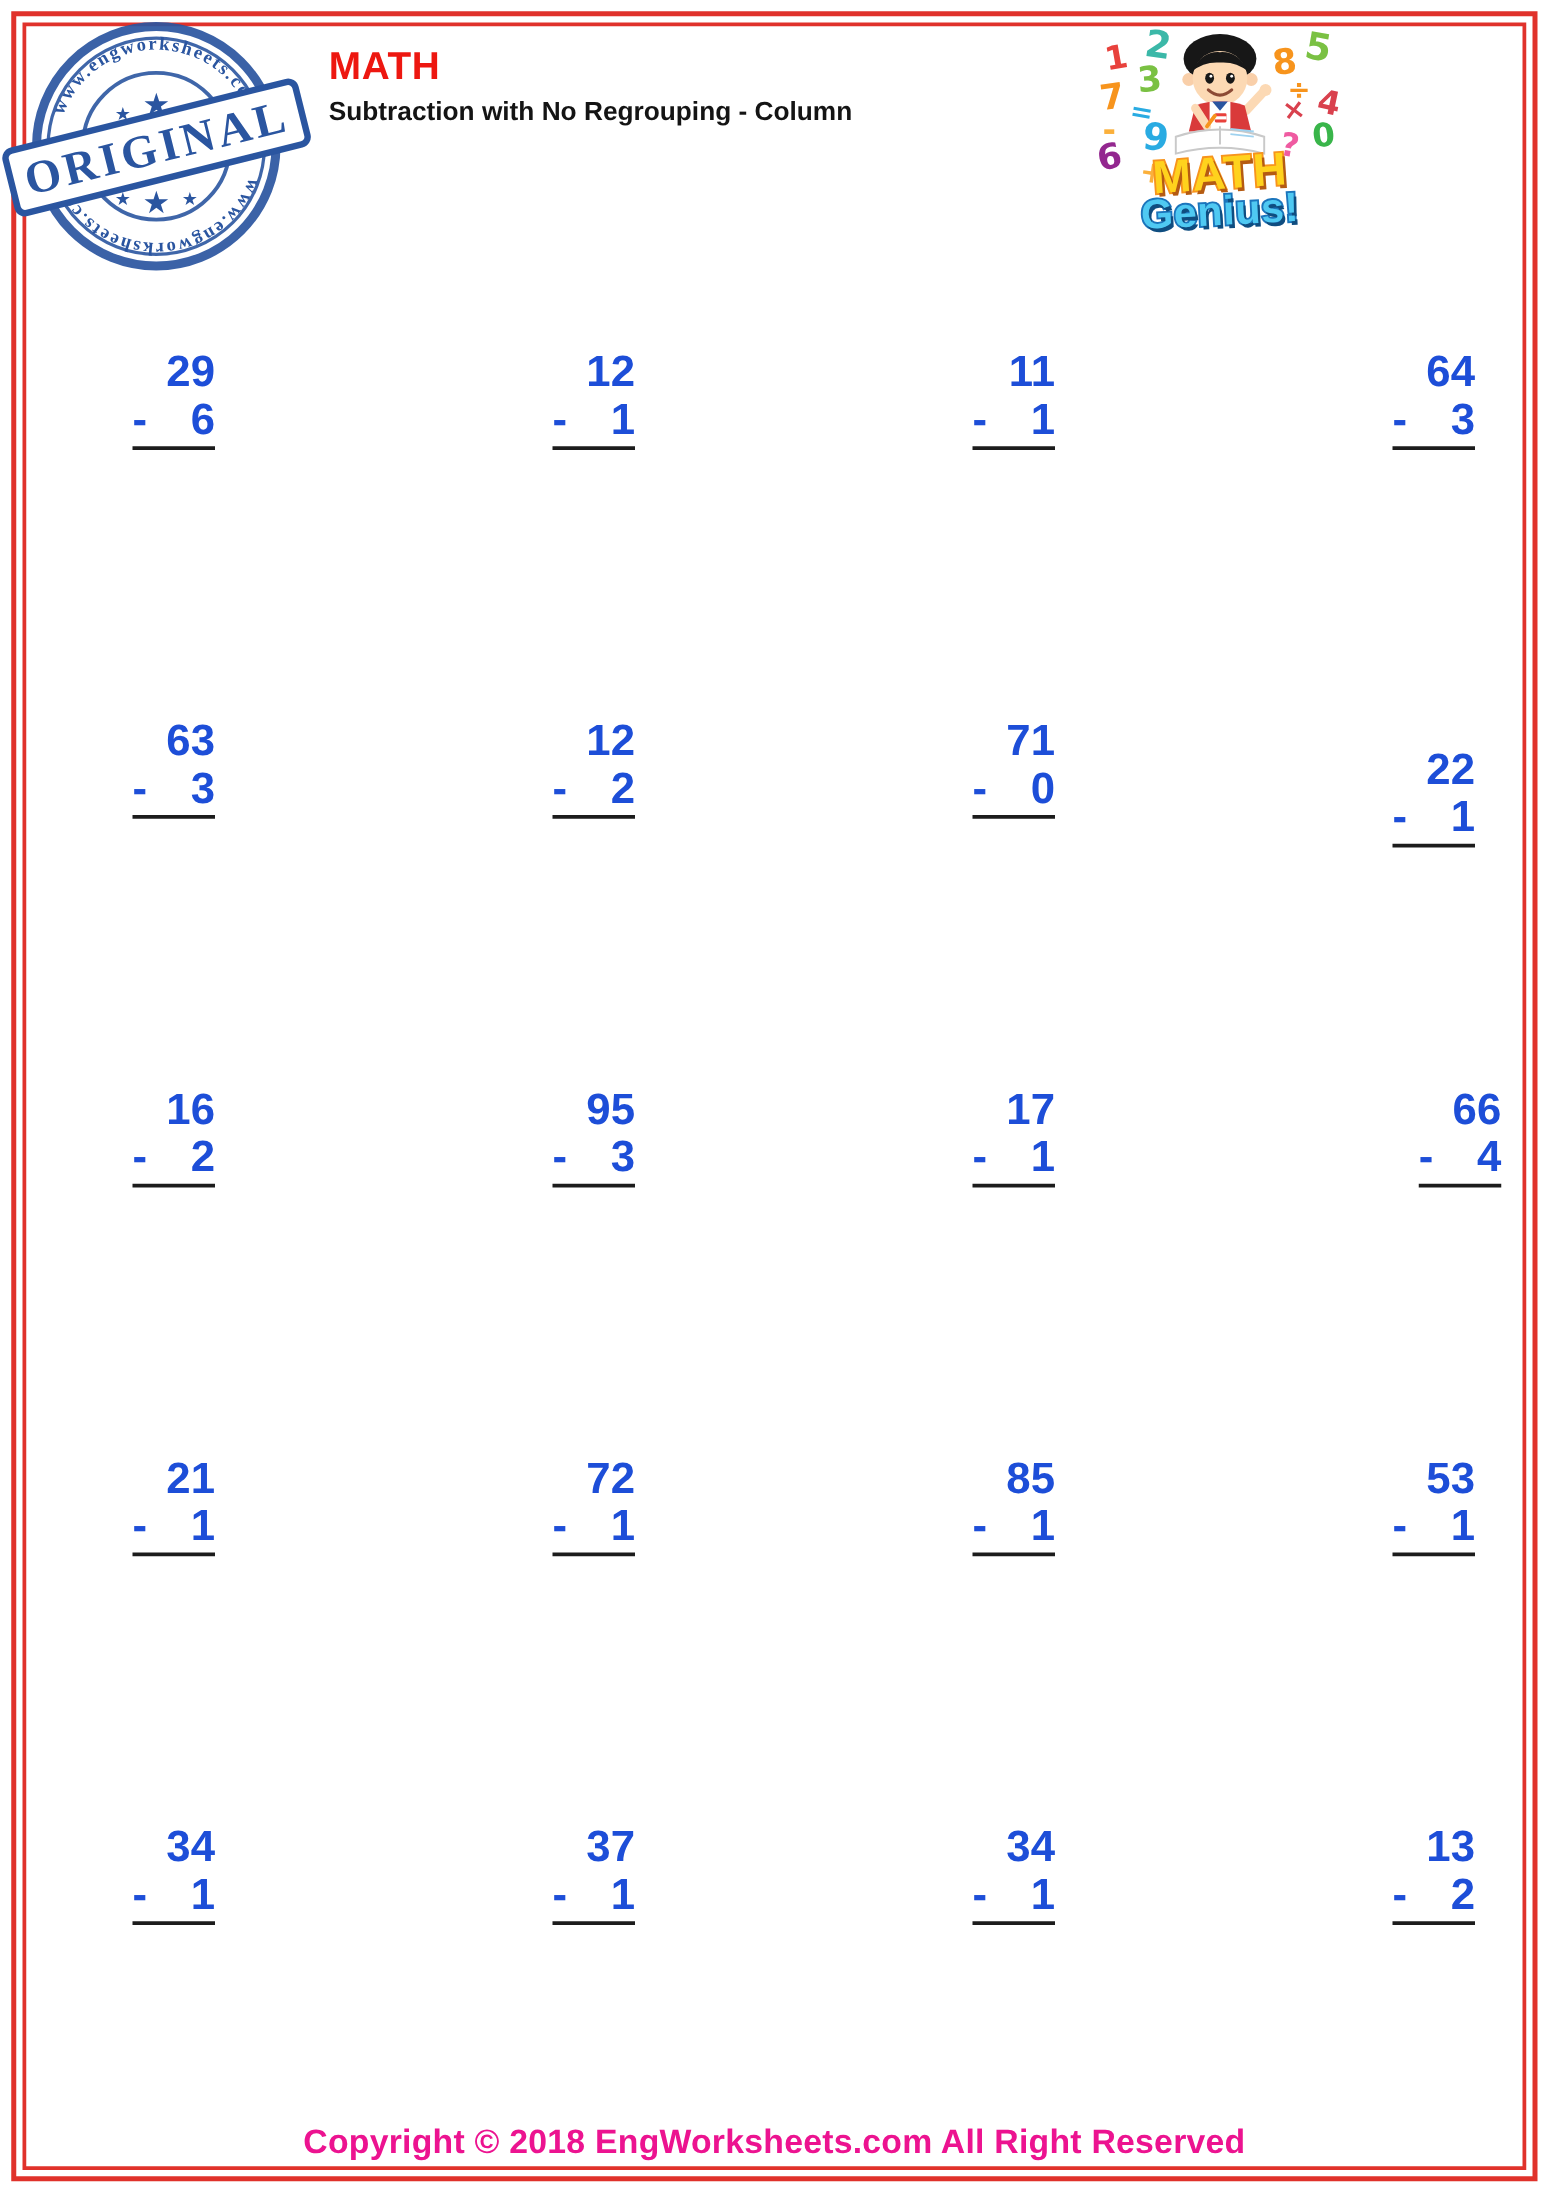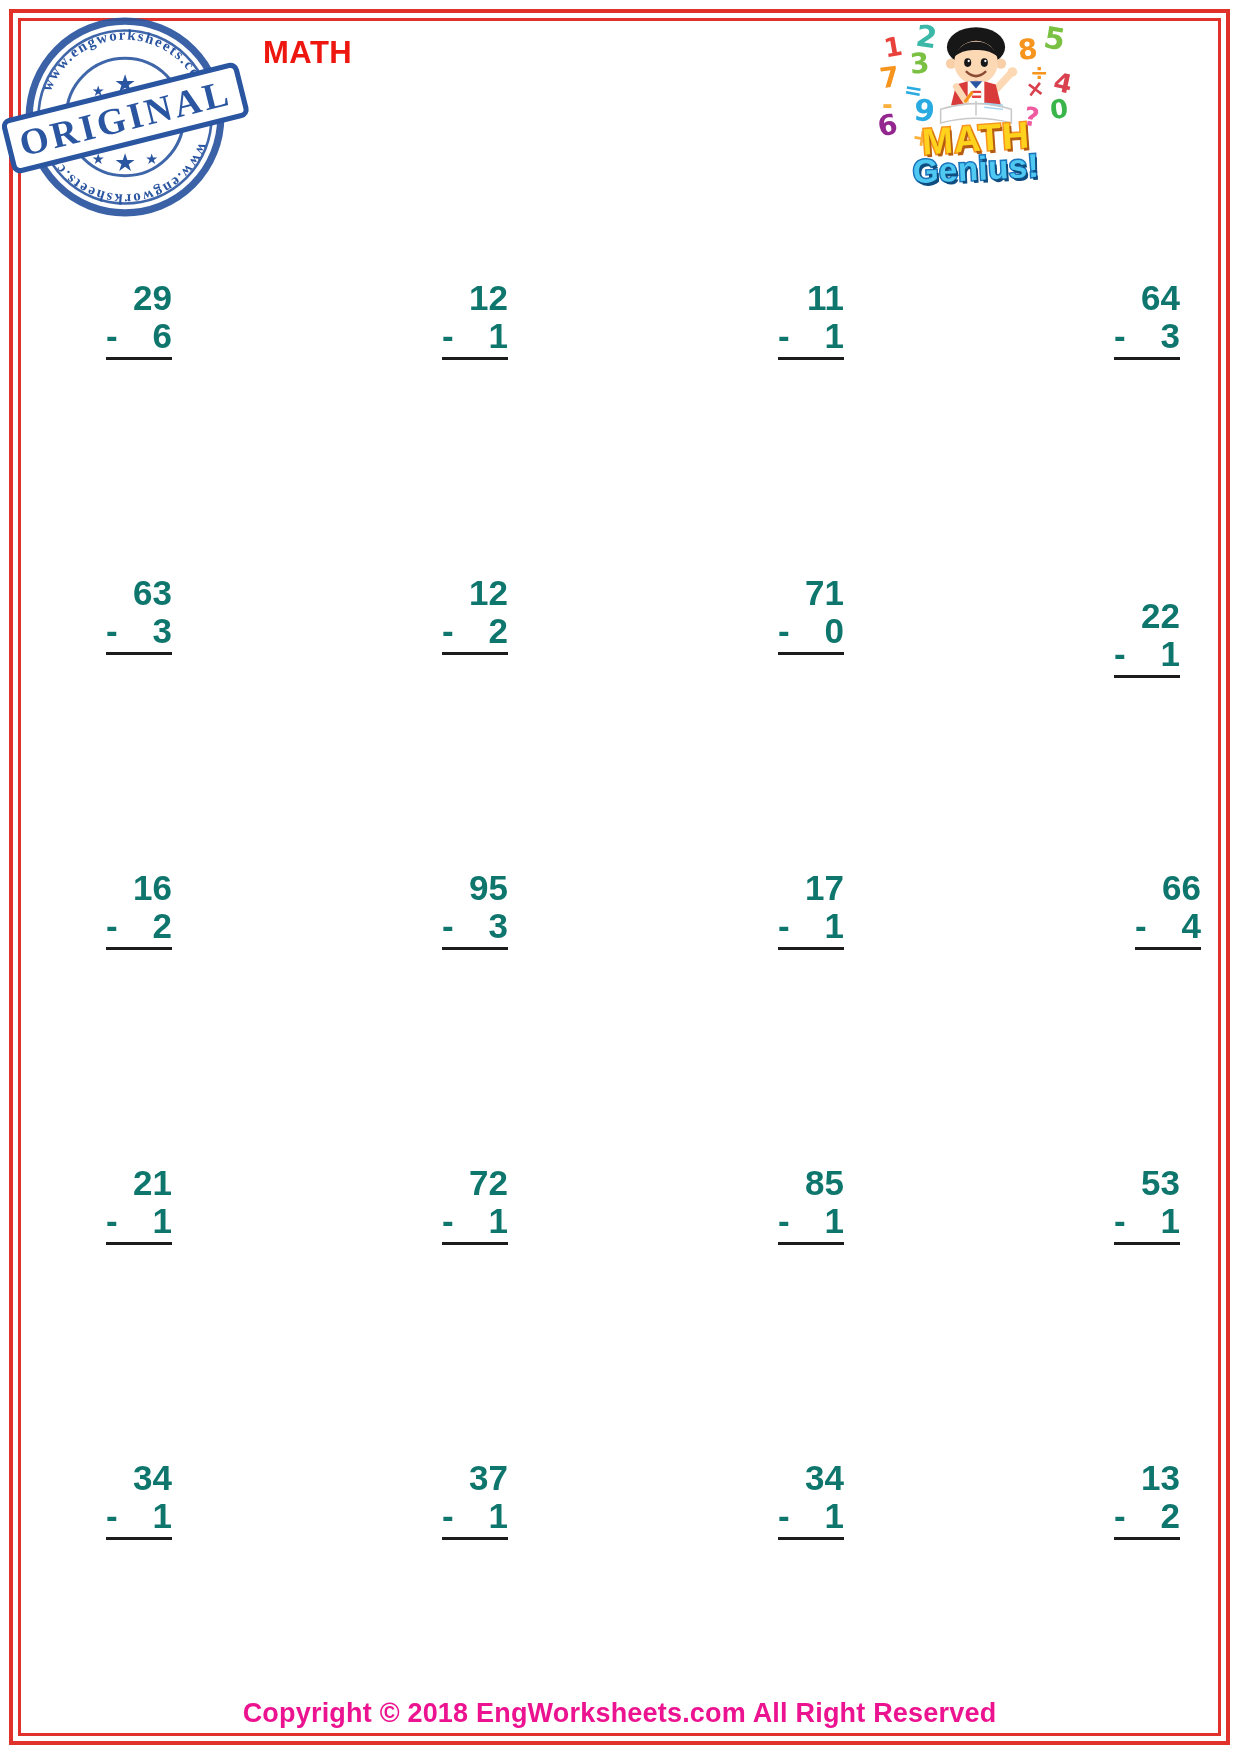--- a/index.html
+++ b/index.html
@@ -33,21 +33,21 @@
   }
   .logo-word2{
     position:absolute;left:50%;top:130px;transform:translateX(-50%) rotate(-3deg);
     font-size:33px;font-weight:800;color:#4fc9f2;letter-spacing:.5px;
     -webkit-text-stroke:3px #1b75bc;paint-order:stroke fill;
     text-shadow:2px 3px 0 #0f4d80;white-space:nowrap;
   }
 
   
   #problems{position:absolute;inset:0;}
-  .problem{position:absolute;width:66px;color:#0f766e;}
+  .problem{position:absolute;width:66px;color:#1d4ed8;}
   .p-top{font-size:35px;font-weight:700;line-height:38px;text-align:right;letter-spacing:0;}
   .p-bottom{display:flex;justify-content:space-between;align-items:baseline;font-size:35px;font-weight:700;line-height:38px;}
   .p-minus{font-size:35px;font-weight:700;}
   .p-line{height:0;border-bottom:3px solid #1c1c1c;margin-top:2px;}
 
   
   .footer{
     position:absolute;left:0;right:0;top:1698px;text-align:center;
     font-size:27px;font-weight:700;color:#ec1390;letter-spacing:.2px;
   }
@@ -87,20 +87,21 @@
     </g>
     <g transform="rotate(-14 100 100)">
       <rect x="-16" y="76" width="232" height="50" rx="6" fill="#ffffff" stroke="#2a55a0" stroke-width="5"></rect>
       <text x="100" y="113" text-anchor="middle" fill="#2a55a0" font-size="36" font-weight="bold" letter-spacing="3" font-family="Liberation Serif, DejaVu Serif, serif">ORIGINAL</text>
     </g>
   </svg>
 </div>
 
 <div class="header">
   <div class="h-kicker">MATH</div>
+  <div class="h-subtitle">Subtraction with No Regrouping - Column</div>
 </div>
 
 <div class="logo">
   <div id="scatter">
       <span class="scatter-ch" style="color: rgb(232, 65, 60); left: 12px; top: 14px; font-size: 26px; transform: rotate(-10deg);">1</span>
       <span class="scatter-ch" style="color: rgb(59, 184, 168); left: 44px; top: 2px; font-size: 30px; transform: rotate(8deg);">2</span>
       <span class="scatter-ch" style="color: rgb(122, 193, 67); left: 38px; top: 30px; font-size: 28px; transform: rotate(-5deg);">3</span>
       <span class="scatter-ch" style="color: rgb(247, 148, 29); left: 8px; top: 44px; font-size: 28px; transform: rotate(-8deg);">7</span>
       <span class="scatter-ch" style="color: rgb(41, 171, 226); left: 32px; top: 60px; font-size: 22px; transform: rotate(10deg);">=</span>
       <span class="scatter-ch" style="color: rgb(251, 176, 59); left: 10px; top: 72px; font-size: 26px; transform: rotate(0deg);">-</span>

